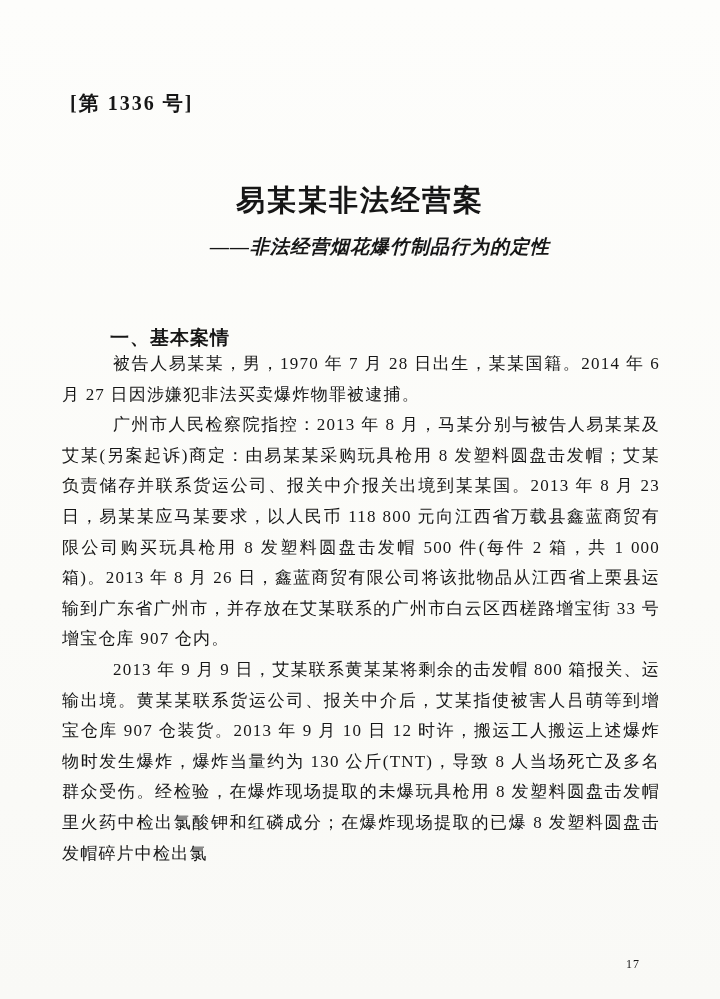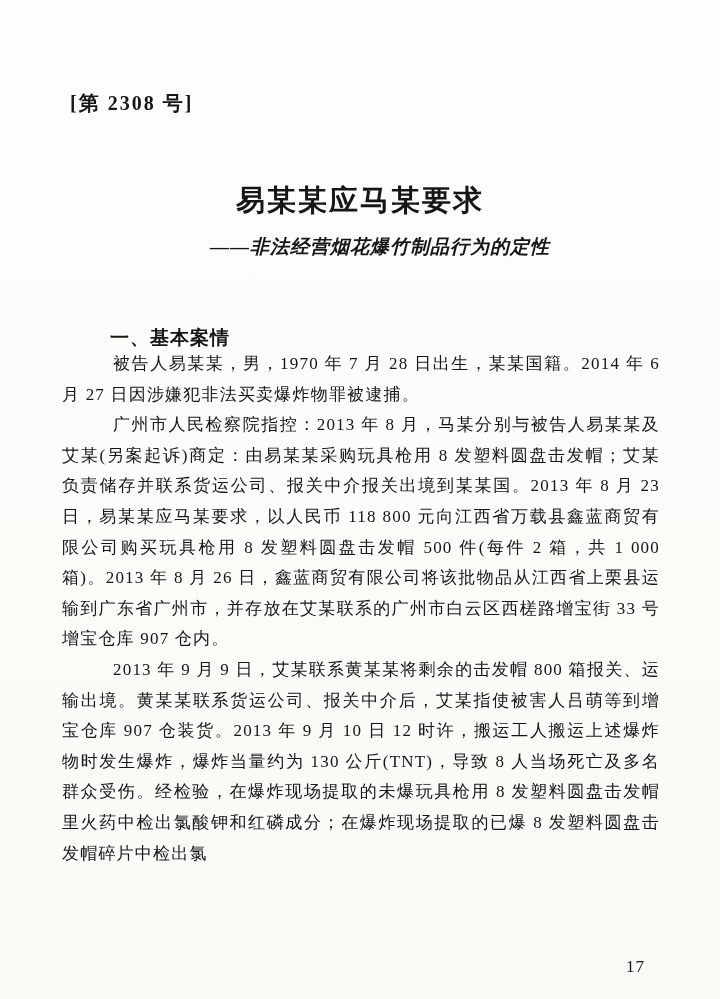--- a/index.html
+++ b/index.html
@@ -73,32 +73,32 @@
     text-justify: inter-character;
   }
   .body-text p {
     margin: 0;
     text-indent: 3em;
   }
   .page-number {
     position: absolute;
     left: 626px;
     top: 957px;
-    font-size: 17px;
+    font-size: 12px;
     letter-spacing: 1px;
   }
 </style>
 </head>
 <body>
 
 <div class="page">
 
-  <div class="case-number">[第 2308 号]</div>
+  <div class="case-number">[第 1336 号]</div>
 
-  <h1 class="doc-title">易某某应马某要求</h1>
+  <h1 class="doc-title">易某某非法经营案</h1>
 
   <div class="doc-subtitle">——非法经营烟花爆竹制品行为的定性</div>
 
   <h2 class="section-heading">一、基本案情</h2>
 
   <div class="body-text">
     <p>被告人易某某，男，1970 年 7 月 28 日出生，某某国籍。2014 年 6 月 27 日因涉嫌犯非法买卖爆炸物罪被逮捕。</p>
     <p>广州市人民检察院指控：2013 年 8 月，马某分别与被告人易某某及艾某(另案起诉)商定：由易某某采购玩具枪用 8 发塑料圆盘击发帽；艾某负责储存并联系货运公司、报关中介报关出境到某某国。2013 年 8 月 23 日，易某某应马某要求，以人民币 118 800 元向江西省万载县鑫蓝商贸有限公司购买玩具枪用 8 发塑料圆盘击发帽 500 件(每件 2 箱，共 1 000 箱)。2013 年 8 月 26 日，鑫蓝商贸有限公司将该批物品从江西省上栗县运输到广东省广州市，并存放在艾某联系的广州市白云区西槎路增宝街 33 号增宝仓库 907 仓内。</p>
     <p>2013 年 9 月 9 日，艾某联系黄某某将剩余的击发帽 800 箱报关、运输出境。黄某某联系货运公司、报关中介后，艾某指使被害人吕萌等到增宝仓库 907 仓装货。2013 年 9 月 10 日 12 时许，搬运工人搬运上述爆炸物时发生爆炸，爆炸当量约为 130 公斤(TNT)，导致 8 人当场死亡及多名群众受伤。经检验，在爆炸现场提取的未爆玩具枪用 8 发塑料圆盘击发帽里火药中检出氯酸钾和红磷成分；在爆炸现场提取的已爆 8 发塑料圆盘击发帽碎片中检出氯</p>
   </div>

